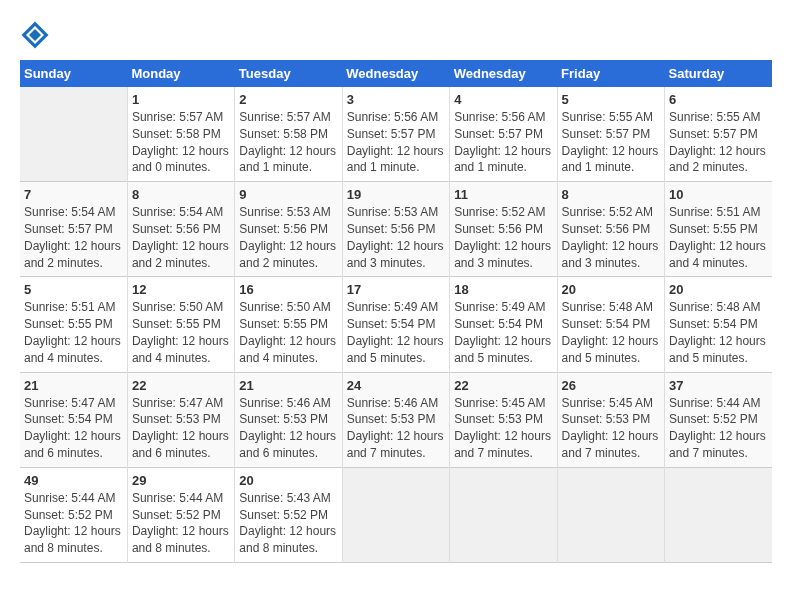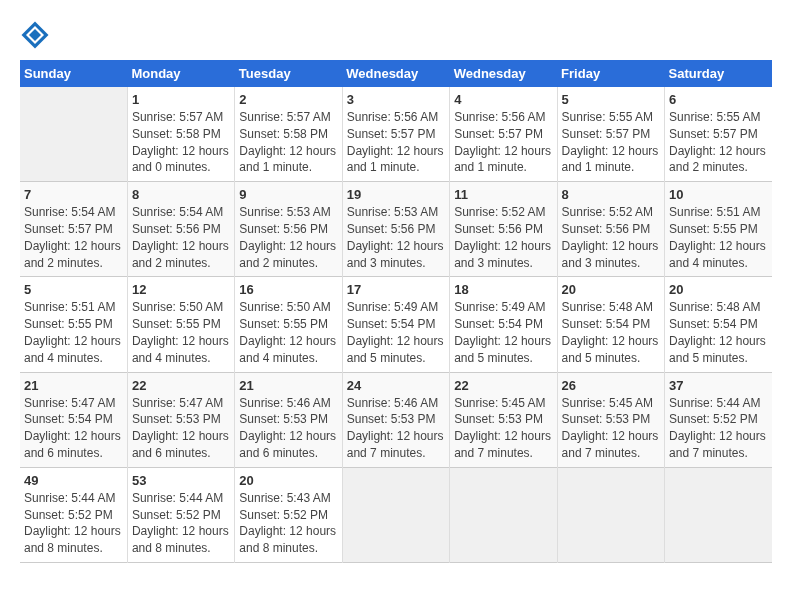--- a/index.html
+++ b/index.html
@@ -247,21 +247,21 @@
           <span class="day-number">37</span>
           <div class="day-info">Sunrise: 5:44 AM<br>Sunset: 5:52 PM<br>Daylight: 12 hours<br>and 7 minutes.</div>
         </td>
       </tr>
       <tr>
         <td>
           <span class="day-number">49</span>
           <div class="day-info">Sunrise: 5:44 AM<br>Sunset: 5:52 PM<br>Daylight: 12 hours<br>and 8 minutes.</div>
         </td>
         <td>
-          <span class="day-number">53</span>
+          <span class="day-number">29</span>
           <div class="day-info">Sunrise: 5:44 AM<br>Sunset: 5:52 PM<br>Daylight: 12 hours<br>and 8 minutes.</div>
         </td>
         <td>
           <span class="day-number">20</span>
           <div class="day-info">Sunrise: 5:43 AM<br>Sunset: 5:52 PM<br>Daylight: 12 hours<br>and 8 minutes.</div>
         </td>
         <td class="empty-cell"></td>
         <td class="empty-cell"></td>
         <td class="empty-cell"></td>
         <td class="empty-cell"></td>

